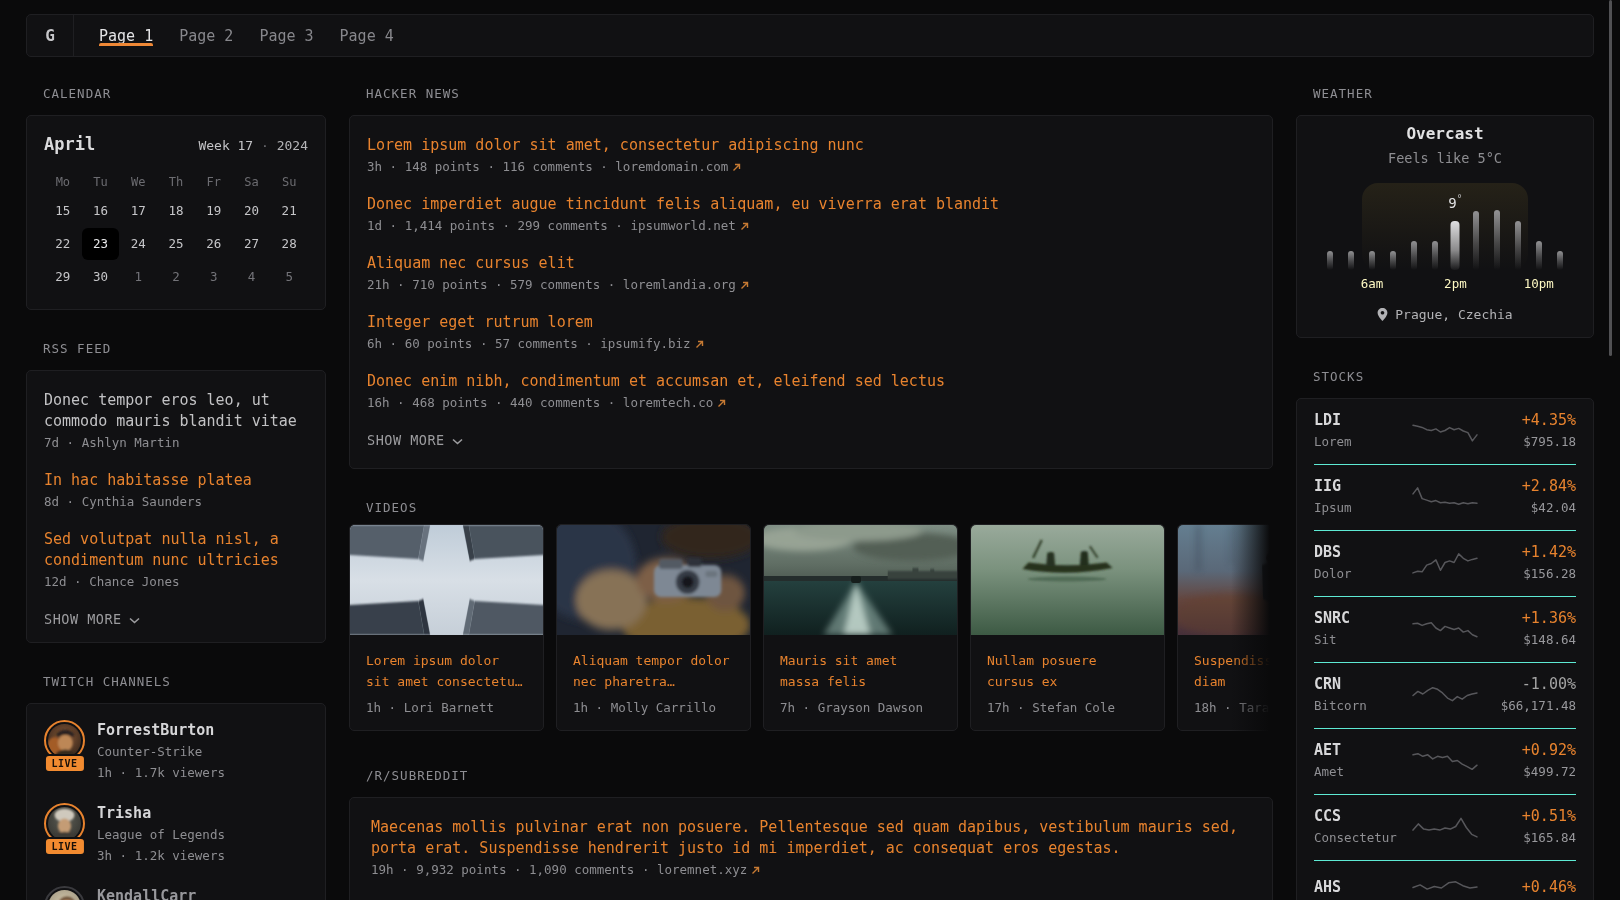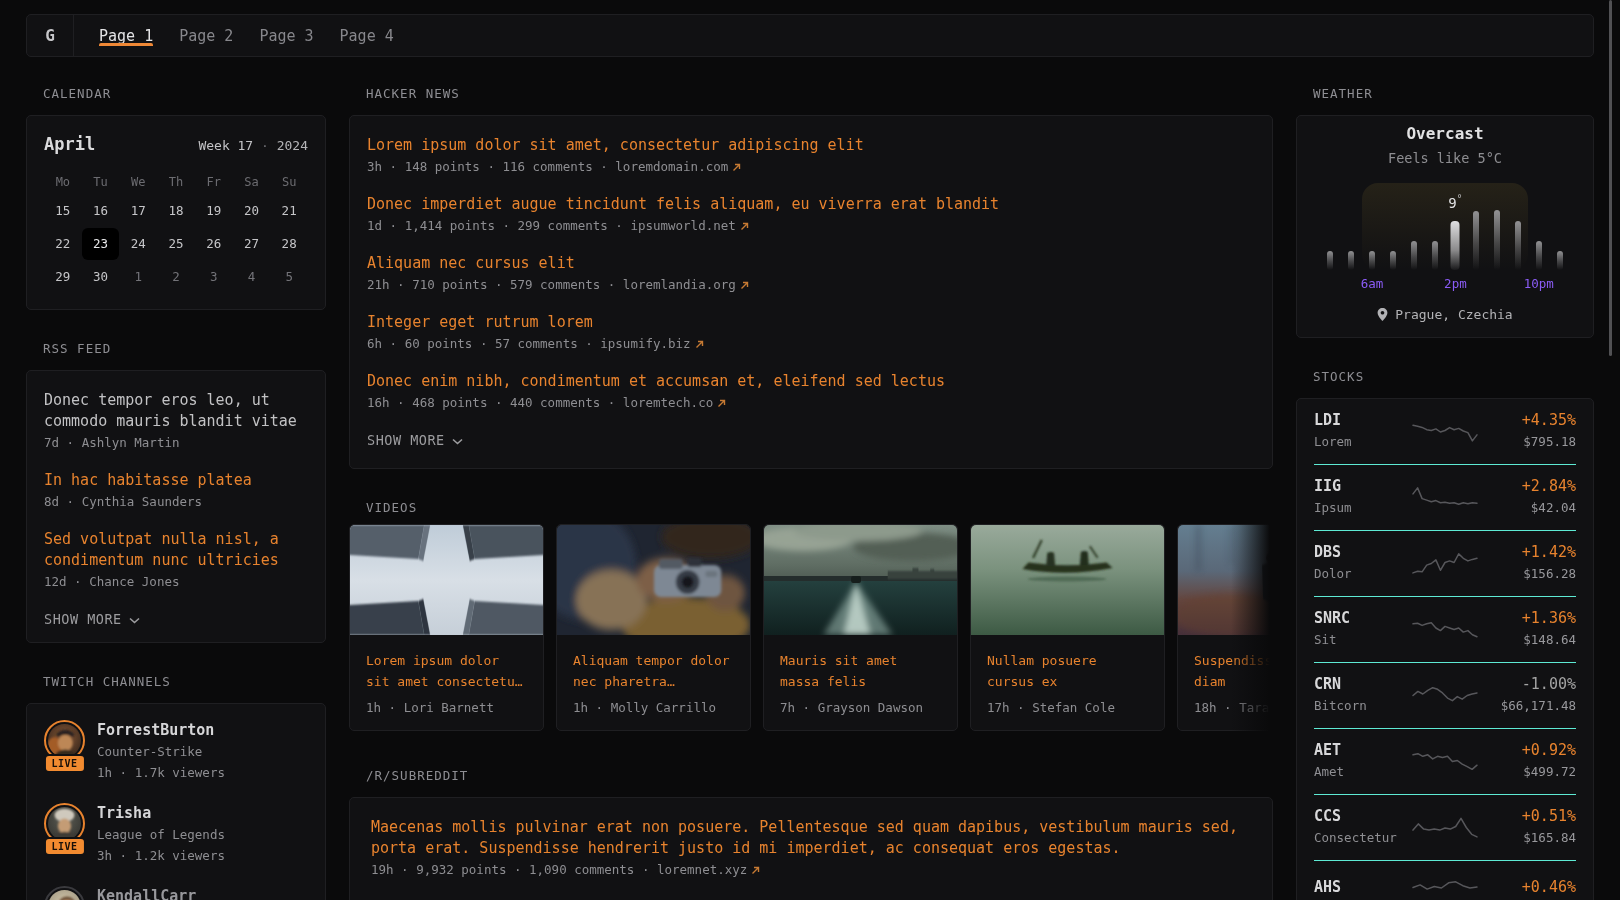--- a/index.html
+++ b/index.html
@@ -155,21 +155,21 @@
     background: linear-gradient(to bottom, #dfdfe1, rgba(200,200,202,0.65) 60%, rgba(170,170,172,0.05));
   }
   .wtemp {
     position: absolute; transform: translateX(-50%);
     color: #e3e3e5; font-size: 14px; line-height: 16px;
   }
   .wtemp sup { font-size: 10px; color: #b9b9bb; }
   .wlabels { position: relative; height: 20px; margin: 4px 6px 0 6px; }
   .wlabel {
     position: absolute; transform: translateX(-50%); top: 0;
-    color: #8b5cf6; font-size: 12.5px; line-height: 20px;
+    color: #fef9c3; font-size: 12.5px; line-height: 20px;
   }
   .weather-loc {
     margin-top: 10px; color: #b3b3b6; font-size: 13px; line-height: 21px;
     display: flex; align-items: center; justify-content: center; gap: 7px;
   }
   .weather-loc svg { display: block; }
 
   
   .stocks-card { padding: 0 17px; }
   .stock-row {
@@ -659,21 +659,21 @@
 
     </div>
 
     <div class="col">
 
       <section class="section">
         <h2 class="section-title">HACKER NEWS</h2>
         <div class="card feed-card">
           
             <div class="feed-item">
-              <a class="feed-title">Lorem ipsum dolor sit amet, consectetur adipiscing elit</a>
+              <a class="feed-title">Lorem ipsum dolor sit amet, consectetur adipiscing nunc</a>
               <div class="meta"><span>3h · 148 points · 116 comments · loremdomain.com</span><span class="ext-icon"><svg width="9" height="9" viewBox="0 0 9 9" fill="none" stroke-width="1.4">
                     <path d="M1.5 7.5 L7.5 1.5 M3 1.5 H7.5 V6"></path>
                   </svg></span></div>
             </div>
           
             <div class="feed-item">
               <a class="feed-title">Donec imperdiet augue tincidunt felis aliquam, eu viverra erat blandit</a>
               <div class="meta"><span>1d · 1,414 points · 299 comments · ipsumworld.net</span><span class="ext-icon"><svg width="9" height="9" viewBox="0 0 9 9" fill="none" stroke-width="1.4">
                     <path d="M1.5 7.5 L7.5 1.5 M3 1.5 H7.5 V6"></path>
                   </svg></span></div>

